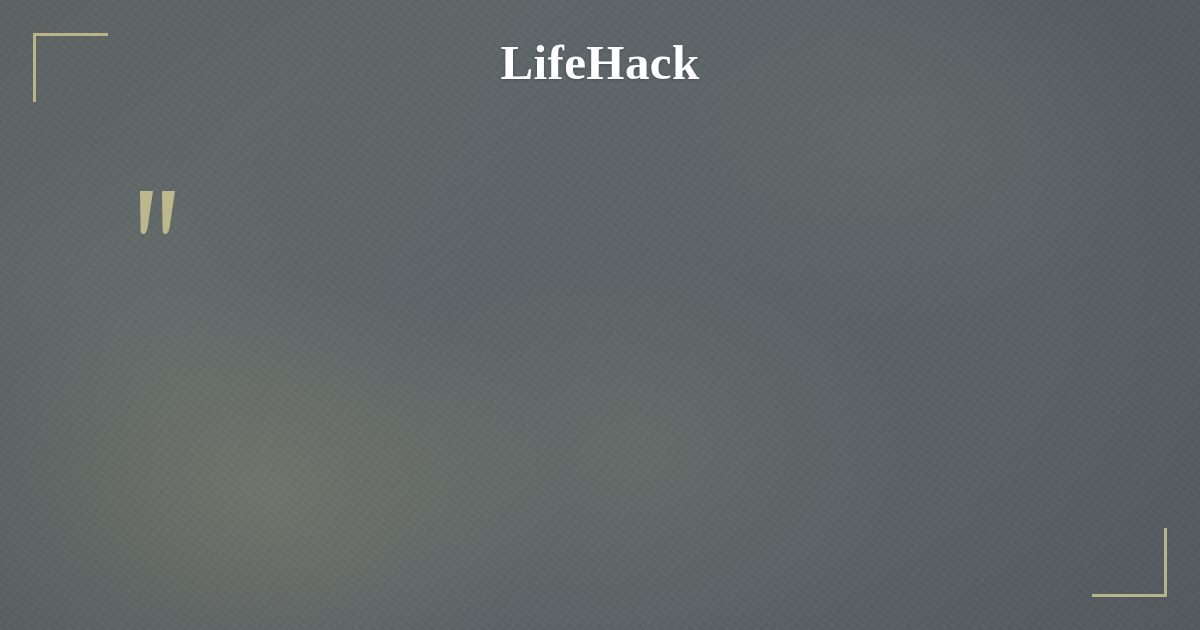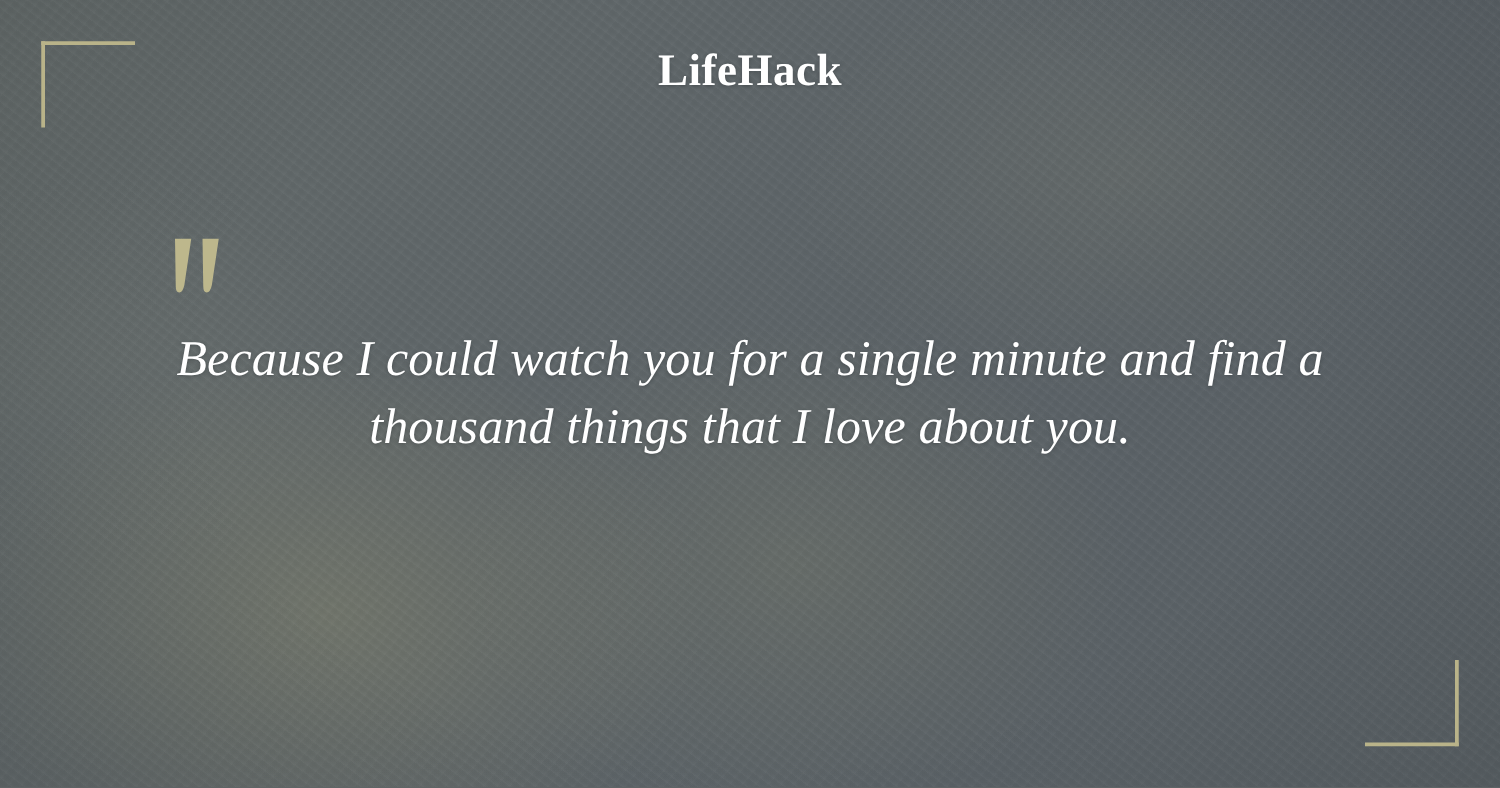--- a/index.html
+++ b/index.html
@@ -84,21 +84,21 @@
 
   
   .brand {
     position: absolute;
     top: 38px;
     left: 0;
     right: 0;
     text-align: center;
     color: #ffffff;
     font-family: "Liberation Serif", "DejaVu Serif", serif;
-    font-size: 36px;
+    font-size: 49px;
     font-weight: 700;
     letter-spacing: 0.4px;
     line-height: 1;
     text-shadow: 0 1px 3px rgba(20,24,28,0.30);
   }
 
   
   .quote-block {
     position: absolute;
     left: 130px;
@@ -144,20 +144,16 @@
     <span>LifeHack</span>
   </div>
 
   <div class="quote-block">
 
     <svg class="quote-mark" viewBox="0 0 56 48" aria-hidden="true">
       <path d="M6 1 L19 1 L13.5 38 Q12.2 44 9.4 44 Q6.6 44 6.6 39 Z" fill="#bdb78c"></path>
       <path d="M28 1 L41 1 L35.5 38 Q34.2 44 31.4 44 Q28.6 44 28.6 39 Z" fill="#bdb78c"></path>
     </svg>
 
-    <p class="quote-text">
-      <span>Because I could watch you for a single minute and find a</span>
-      <span>thousand things that I love about you.</span>
-    </p>
 
   </div>
 
 </div>
 
 </body></html>

